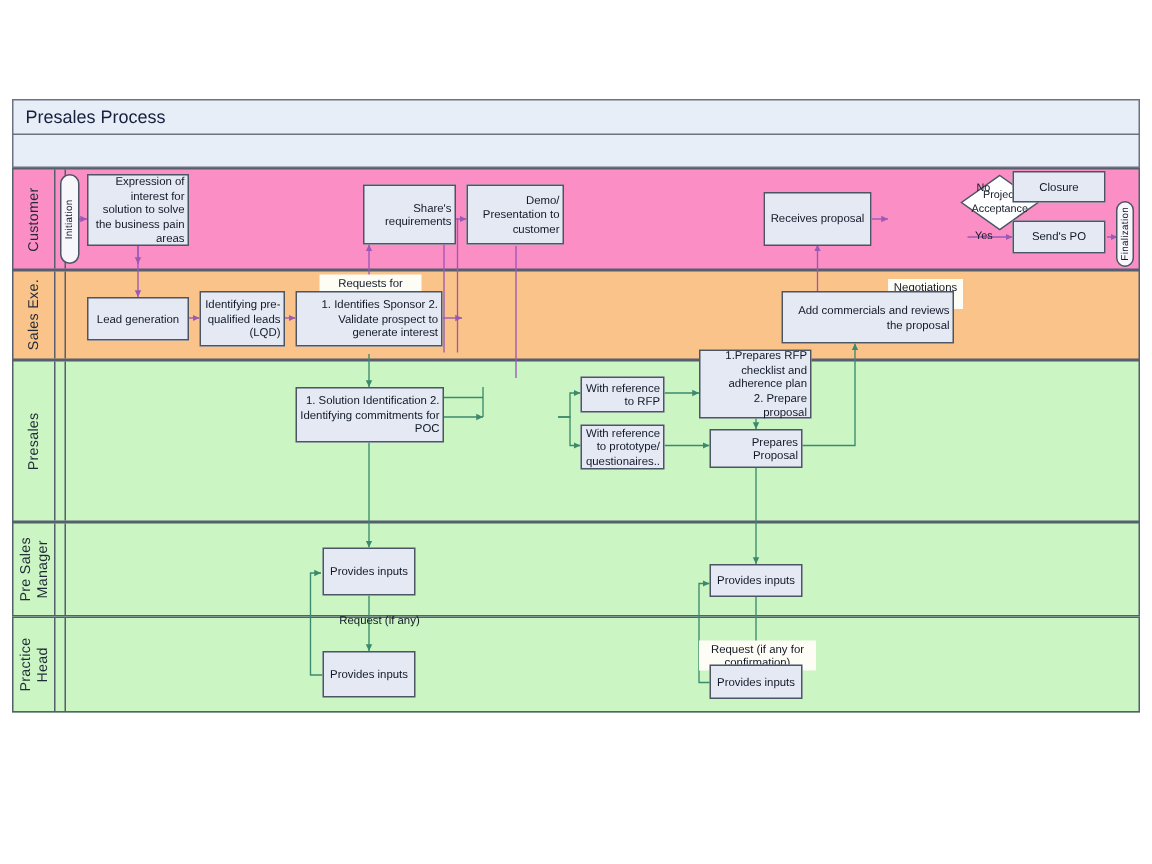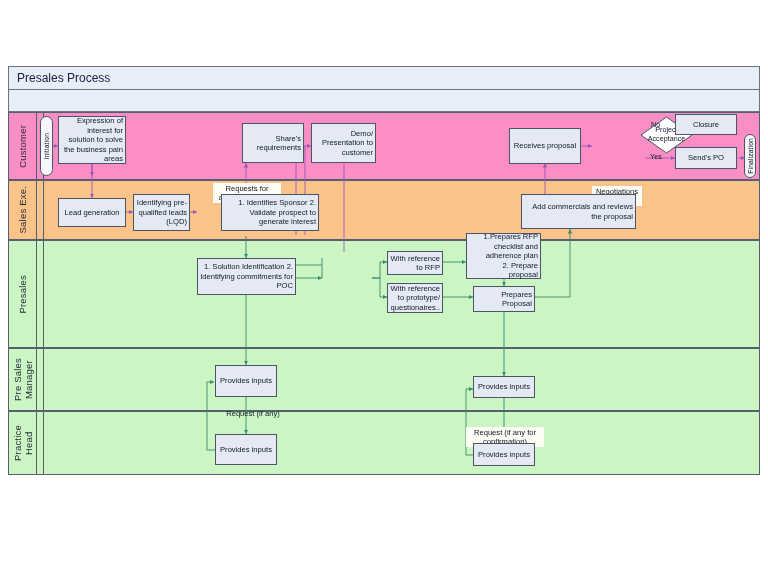--- a/index.html
+++ b/index.html
@@ -242,21 +242,21 @@
   <div class="capsule" style="left:744px;top:134px;width:12px;height:44px;">
     <span>Finalization</span>
   </div>
 
   <div class="note" style="left:592px;top:169px;width:50px;height:20px;">Negotiations (if any)</div>
 
   <div class="node" style="left:58px;top:198px;width:68px;height:29px;">Lead generation</div>
 
   <div class="node" style="left:133px;top:194px;width:57px;height:37px;">Identifying pre-qualified leads (LQD)</div>
 
-  <div class="node" style="left:197px;top:194px;width:98px;height:37px;margin-left:24px;">1. Identifies Sponsor 2. Validate  prospect to generate interest</div>
+  <div class="node" style="left:197px;top:194px;width:98px;height:37px;">1. Identifies Sponsor 2. Validate  prospect to generate interest</div>
 
   <div class="node" style="left:521px;top:194px;width:115px;height:35px;">Add commercials and reviews the proposal</div>
 
   <div class="node" style="left:197px;top:258px;width:99px;height:37px;">1. Solution Identification 2. Identifying commitments for POC</div>
 
 
   <div class="node" style="left:387px;top:251px;width:56px;height:24px;">With reference to RFP</div>
 
   <div class="node" style="left:387px;top:283px;width:56px;height:30px;">With reference to prototype/ questionaires..</div>
 

